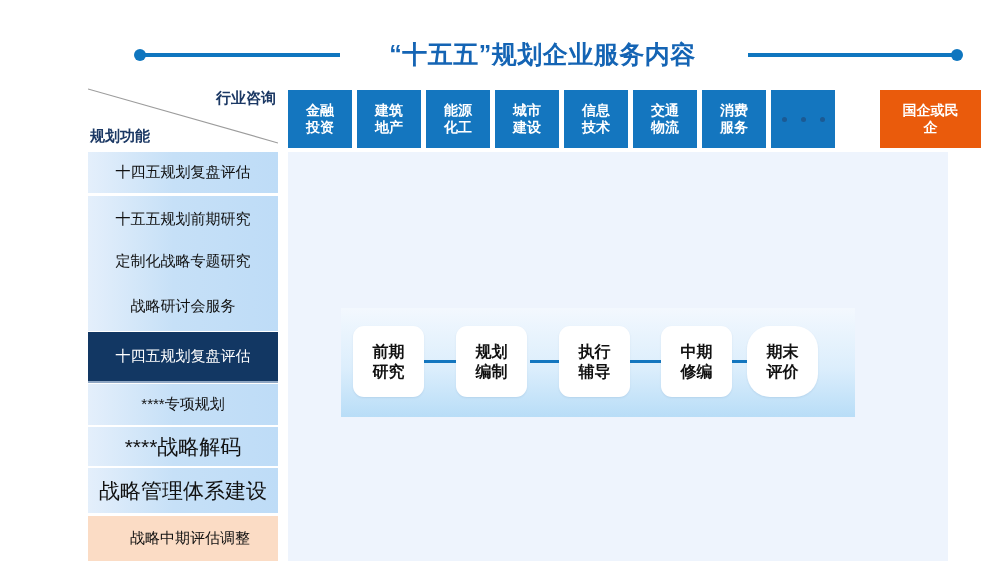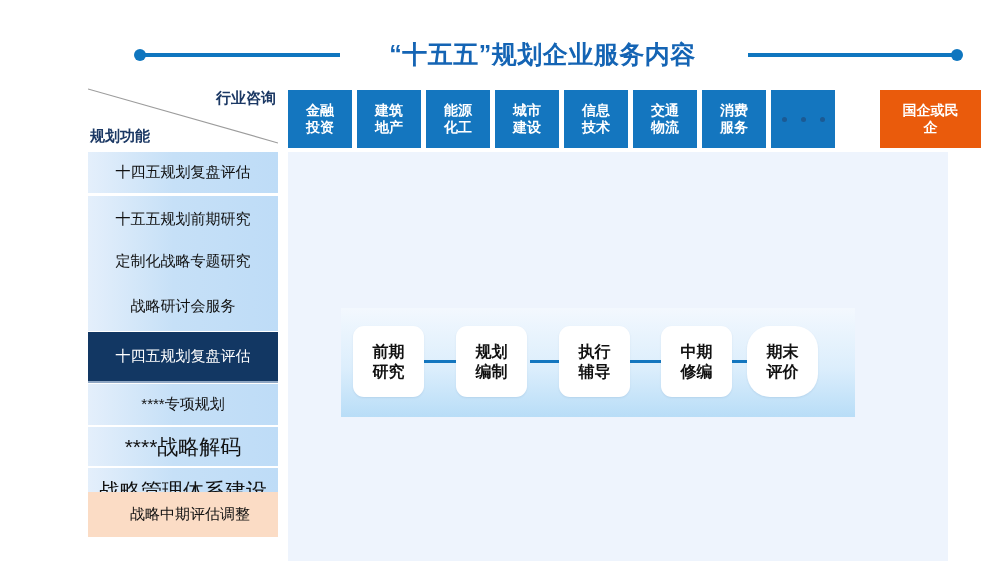--- a/index.html
+++ b/index.html
@@ -293,21 +293,21 @@
       </div>
       <div class="row-label" style="top: 384px; height: 41px;">
         <span>****专项规划</span>
       </div>
       <div class="row-label normal" style="top: 427px; height: 39px;">
         <span>****战略解码</span>
       </div>
       <div class="row-label normal" style="top: 468px; height: 45px;">
         <span>战略管理体系建设</span>
       </div>
-      <div class="row-label peach" style="top: 492px; height: 45px; padding-left: 14px;">
+      <div class="row-label peach" style="top: 516px; height: 45px; padding-left: 14px;">
         <span>战略中期评估调整</span>
       </div>
     </div>
 
   <div id="flow-band">
     <div id="flow-host">
         <div class="flow-conn" style="left: 83px; width: 32px;"></div>
         <div class="flow-conn" style="left: 189px; width: 29px;"></div>
         <div class="flow-conn" style="left: 289px; width: 31px;"></div>
         <div class="flow-conn" style="left: 391px; width: 22px;"></div>

